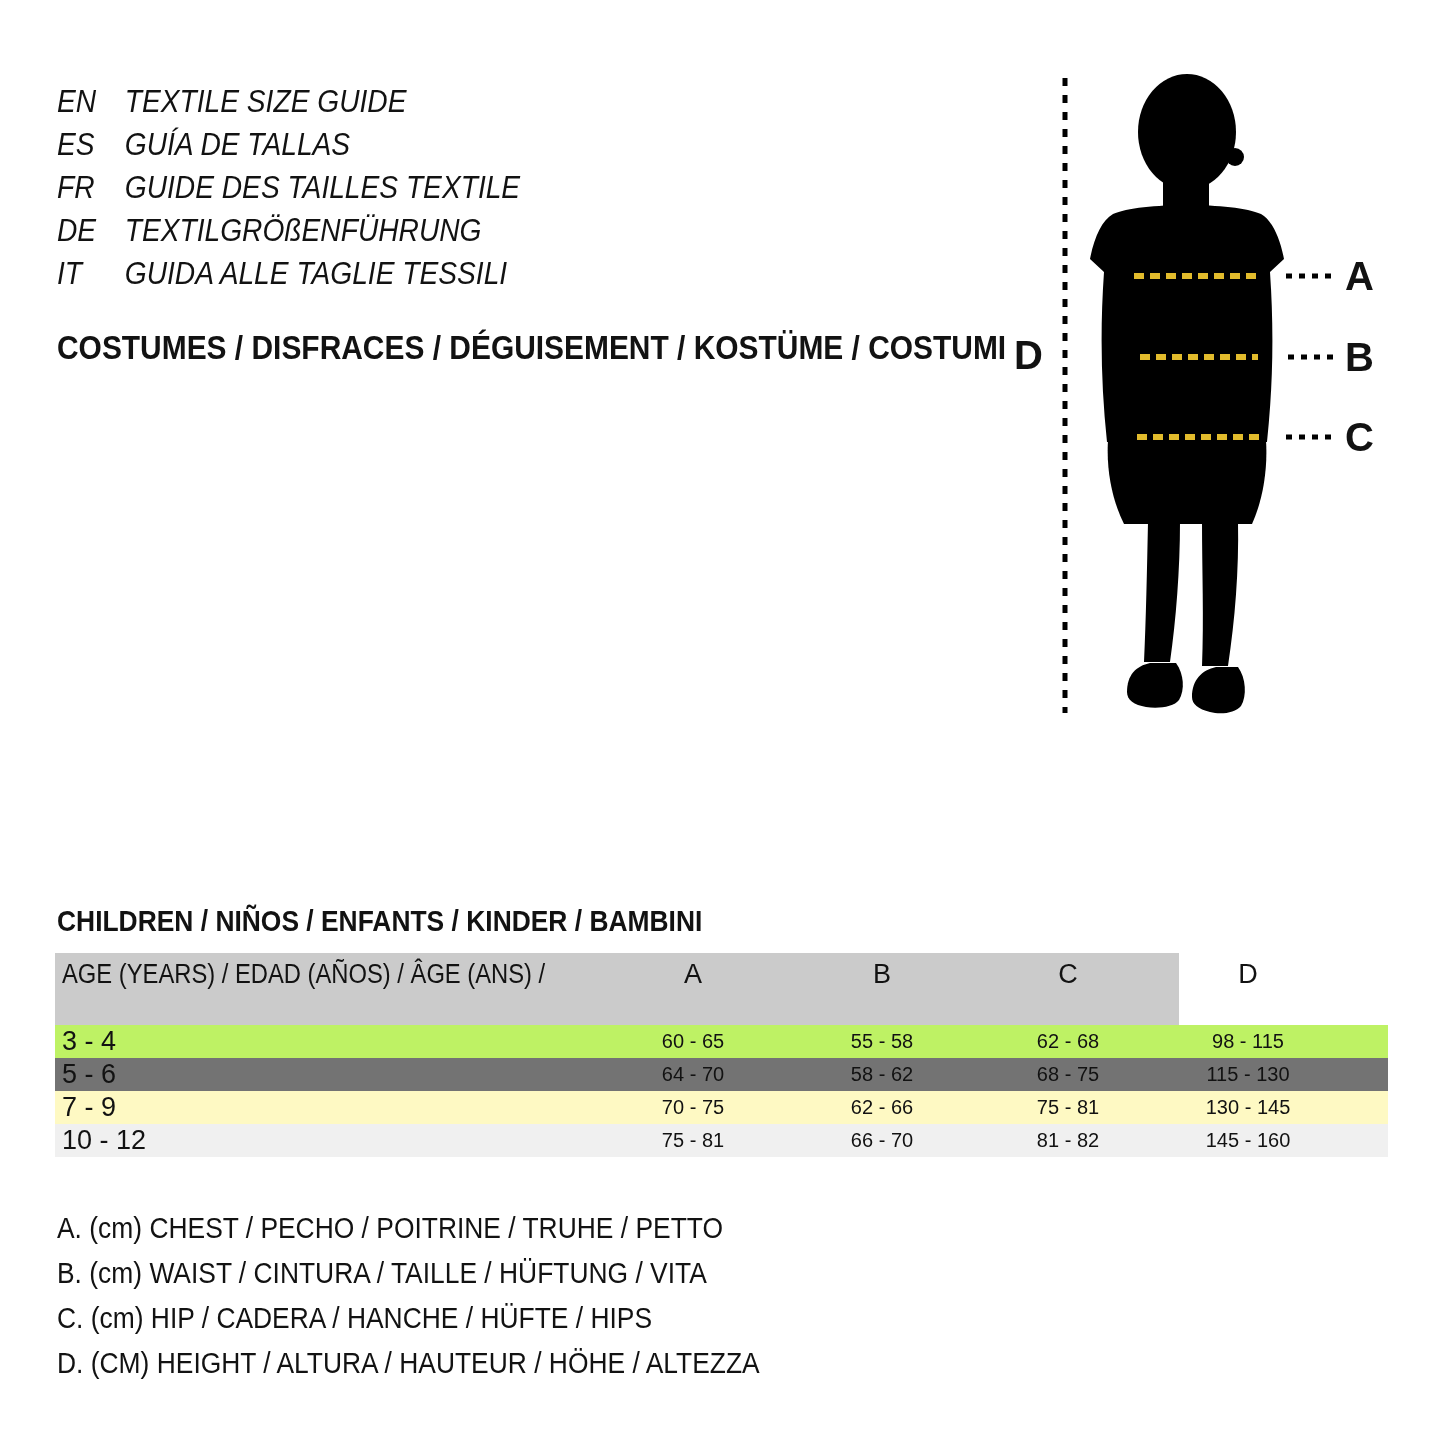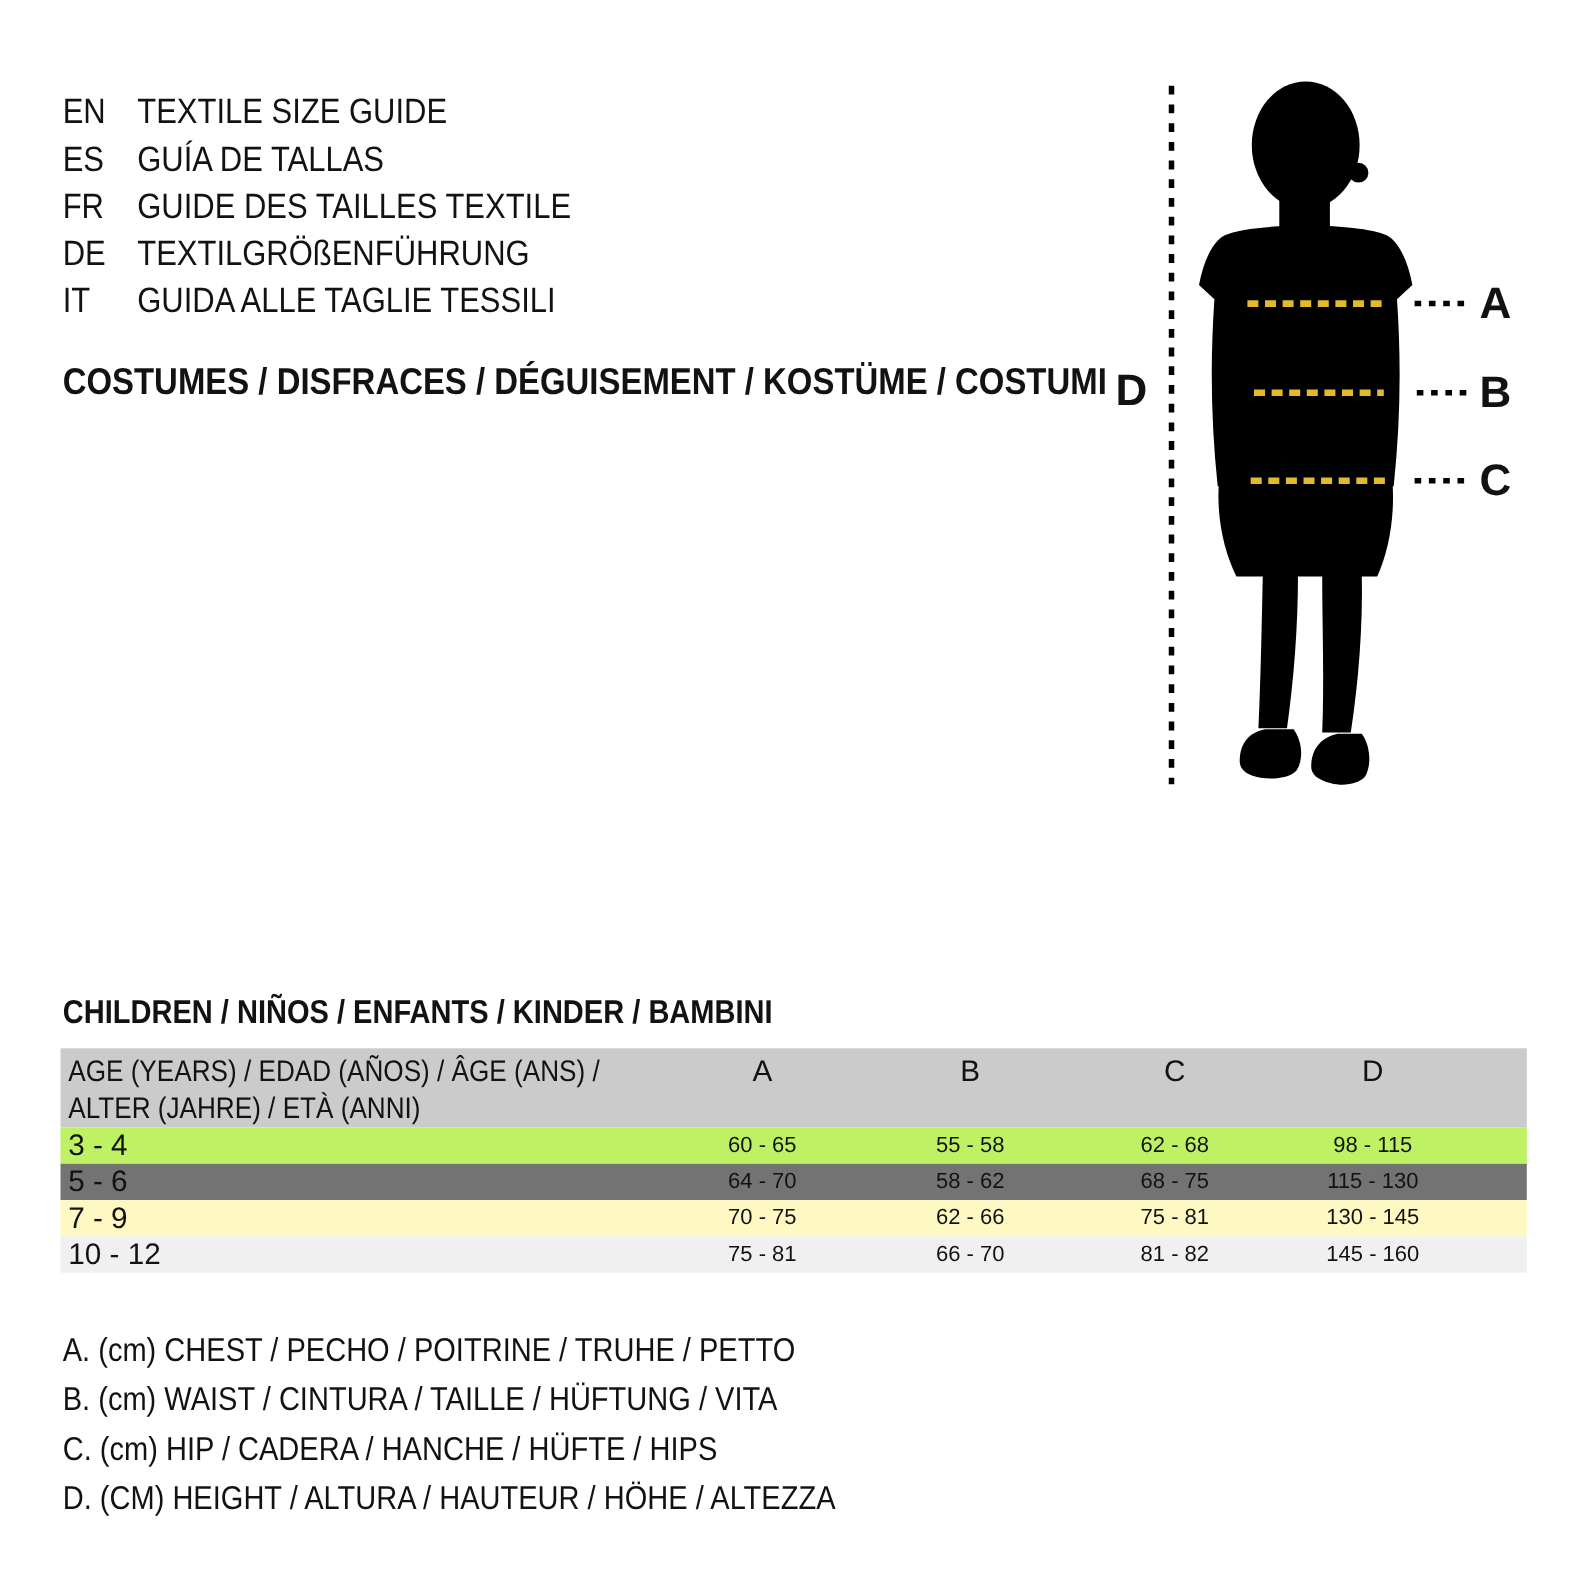--- a/index.html
+++ b/index.html
@@ -5,38 +5,38 @@
   html,body { margin:0; padding:0; }
   body {
     width:1445px; height:1444px; background:#ffffff;
     font-family:"Liberation Sans", sans-serif; color:#121212;
     position:relative; overflow:hidden;
   }
   .abs { position:absolute; }
   .cx { display:inline-block; transform:scaleX(0.88); transform-origin:0 0; white-space:nowrap; }
 
   
-  .lang-list { left:57px; top:80px; }
+  .lang-list { left:57px; top:80px;font-style:italic; }
   .lang-row { height:43px; line-height:43px; font-size:32px; font-weight:400;
               transform:scaleX(0.88); transform-origin:0 0; white-space:nowrap; }
   .lang-code { display:inline-block; width:77px; }
 
   
   .category { left:57px; top:328px; font-size:34px; font-weight:700; line-height:38px; }
 
   
   .figure-svg { left:1000px; top:55px; }
   .measure-letter { font-size:40px; font-weight:700; line-height:40px; }
 
   
   .children-title { left:57px; top:903px; font-size:30px; font-weight:700; line-height:36px; }
 
   
   .size-table { left:55px; top:953px; width:1333px; height:206px; }
-  .tbl-header { position:absolute; left:0; top:0; width:1333px; height:72px; background:#cbcbcb; }
+  .tbl-header { position:absolute; left:0; top:0; width:1124px; height:72px; background:#cbcbcb; }
   .hdr-line { position:absolute; left:7px; font-size:27px; line-height:30px; }
   .hdr-line1 { top:6px; }
   .hdr-line2 { top:39px; }
   .col-letter { position:absolute; top:6px; font-size:27px; line-height:30px; transform:translateX(-50%); }
   .tbl-row { position:absolute; left:0; width:1333px; height:33px; line-height:33px; }
   .row-age { position:absolute; left:7px; font-size:27px; }
   .row-val { position:absolute; font-size:20px; transform:translateX(-50%); }
   .cA { left:638px; } .cB { left:827px; } .cC { left:1013px; } .cD { left:1193px; }
 
   
@@ -105,23 +105,20 @@
 
 <div class="abs children-title">
   <span class="cx">CHILDREN / NIÑOS / ENFANTS / KINDER / BAMBINI</span>
 </div>
 
 <div class="abs size-table">
   <div class="tbl-header">
     <div class="hdr-line hdr-line1">
       <span class="cx">AGE (YEARS) / EDAD (AÑOS) / ÂGE (ANS) /</span>
     </div>
-    <div class="hdr-line hdr-line2">
-      <span class="cx">ALTER (JAHRE) / ETÀ (ANNI)</span>
-    </div>
     <span class="col-letter cA">A</span>
     <span class="col-letter cB">B</span>
     <span class="col-letter cC">C</span>
     <span class="col-letter cD">D</span>
   </div>
 
   <div class="tbl-row" style="top:72px; background:#bef264;">
     <span class="row-age">3 - 4</span>
     <span class="row-val cA">60 - 65</span>
     <span class="row-val cB">55 - 58</span>

